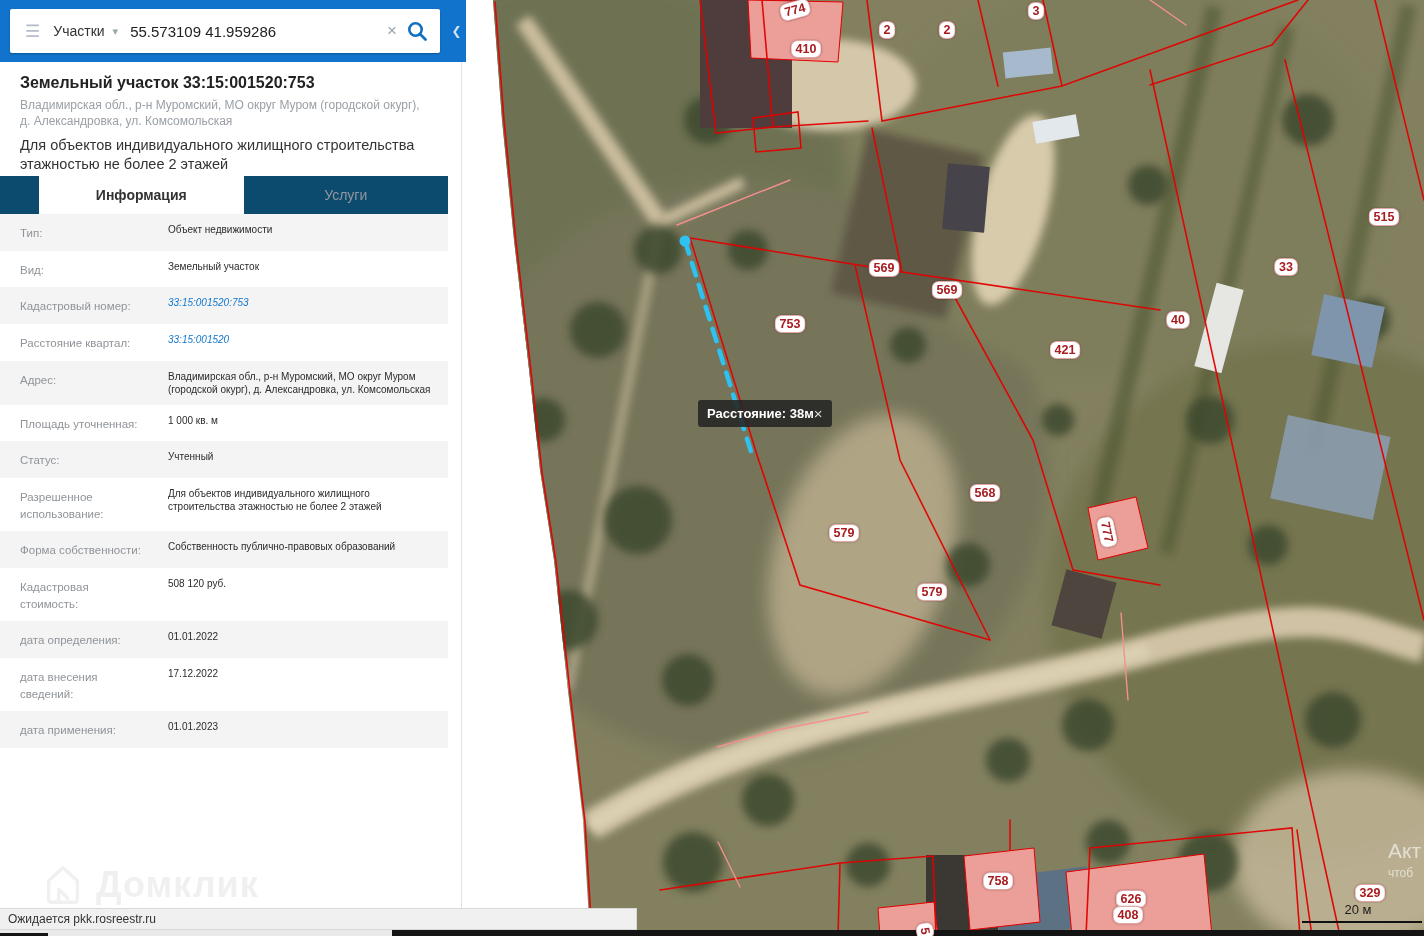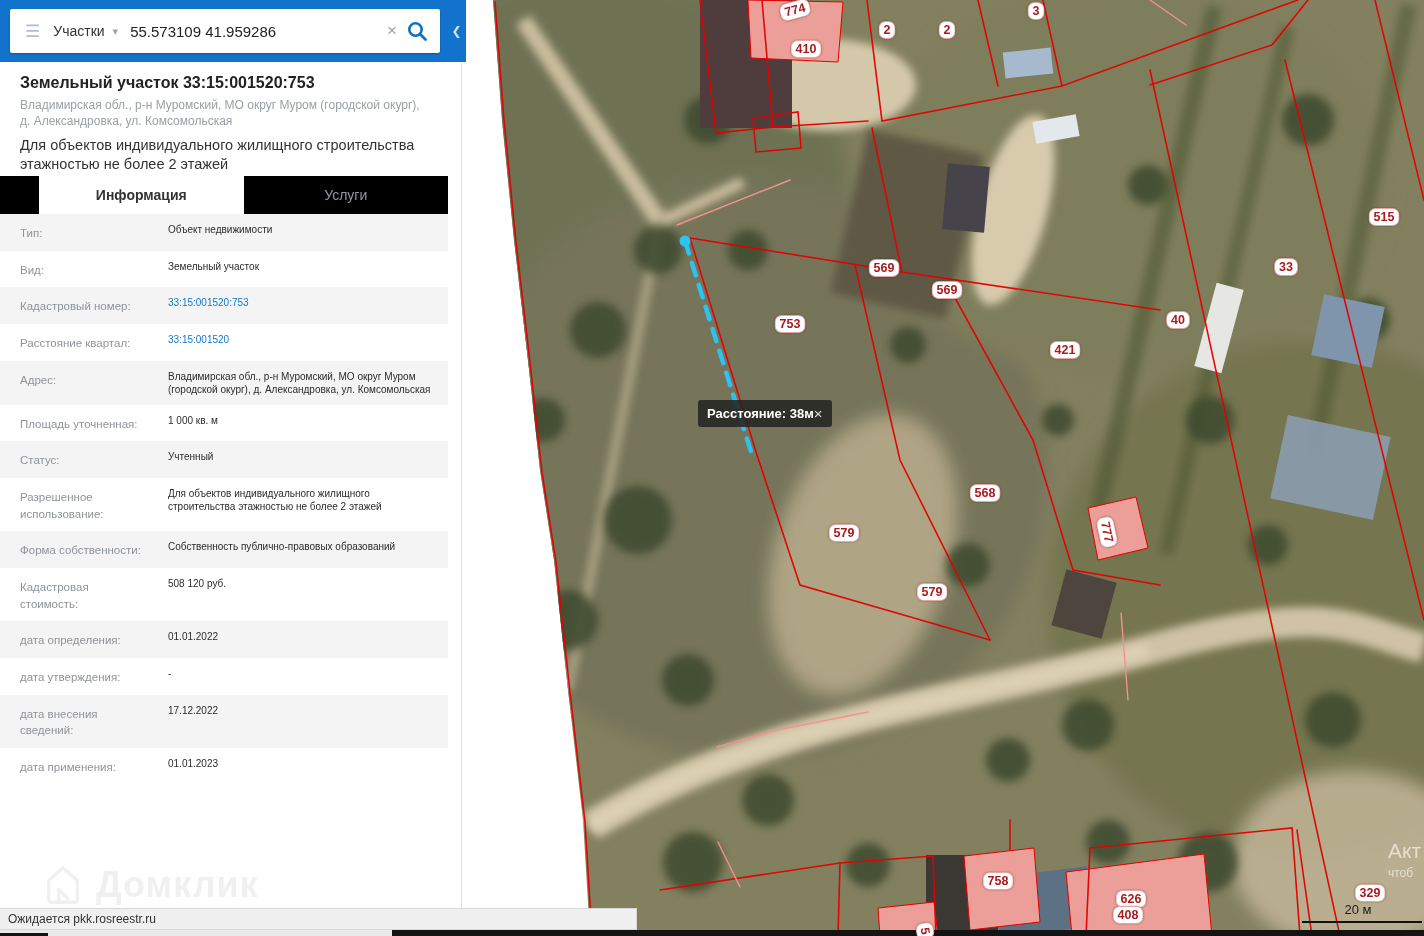--- a/index.html
+++ b/index.html
@@ -23,30 +23,30 @@
   
   .panel{position:absolute;left:0;top:62px;width:448px;height:874px;background:#fff;z-index:20;}
   .panel-title{font-size:16px;font-weight:bold;color:#222;padding:12px 20px 5px 20px;}
   .panel-address{font-size:12px;color:#9aa0a6;line-height:1.35;padding:0 20px;}
   .panel-usage{font-size:14.5px;color:#333;line-height:1.3;padding:7px 20px 2px 20px;}
   .plan-links{display:flex;align-items:center;padding:8px 20px 9px 20px;}
   .plan-link{color:#1278cc;font-size:13px;text-decoration:none;margin-right:26px;cursor:pointer;}
   .plan-icons{margin-left:auto;display:flex;align-items:center;gap:12px;color:#a9b4bd;}
   .star{font-size:19px;line-height:1;cursor:pointer;color:#a9b4bd;}
 
-  .tabs{display:flex;height:38px;background:#000000;padding-left:39px;}
+  .tabs{display:flex;height:38px;background:#0c4a6e;padding-left:39px;}
   .tab{width:50%;display:flex;align-items:center;justify-content:center;font-size:14px;cursor:pointer;}
   .tab.active{background:#fff;color:#333;font-weight:bold;}
   .tab.inactive{color:#9097a1;}
 
   .info-row{display:flex;padding:9px 0;}
   .info-row:nth-child(odd){background:#f4f4f5;}
   .info-label{width:128px;min-width:128px;padding-left:20px;font-size:11.5px;color:#8f9499;line-height:1.45;padding-top:2px;}
   .info-value{flex:1;font-size:10px;color:#2b2b2b;line-height:1.3;padding:0 14px 0 20px;}
-  .info-value.link{color:#1278cc;cursor:pointer;}
+  .info-value.link{color:#1278cc;cursor:pointer;font-style:italic;}
 
   .domklik{position:absolute;left:40px;bottom:28px;display:flex;align-items:center;gap:10px;opacity:1;}
   .domklik-text{font-size:36px;font-weight:bold;color:#f0f0f1;letter-spacing:1px;}
 
   .scroll-line{position:absolute;left:461px;top:62px;width:1px;height:846px;background:#e2e2e2;z-index:21;}
 
   
   .statusbar{position:absolute;left:0;top:908px;width:637px;height:22px;background:#f0f0f0;
              border:1px solid #d8d8d8;border-left:none;z-index:60;font-size:12px;color:#333;
              line-height:21px;padding-left:8px;box-sizing:border-box;}
@@ -305,24 +305,20 @@
       </div>
     <div class="info-row">
         <div class="info-label">Кадастровая стоимость:</div>
         <div class="info-value">508 120 руб.</div>
       </div>
     <div class="info-row">
         <div class="info-label">дата определения:</div>
         <div class="info-value">01.01.2022</div>
       </div>
     <div class="info-row">
-        <div class="info-label">дата утверждения:</div>
-        <div class="info-value">-</div>
-      </div>
-    <div class="info-row">
         <div class="info-label">дата внесения сведений:</div>
         <div class="info-value">17.12.2022</div>
       </div>
     <div class="info-row">
         <div class="info-label">дата применения:</div>
         <div class="info-value">01.01.2023</div>
       </div>
   </div>
 
   <div class="domklik">

